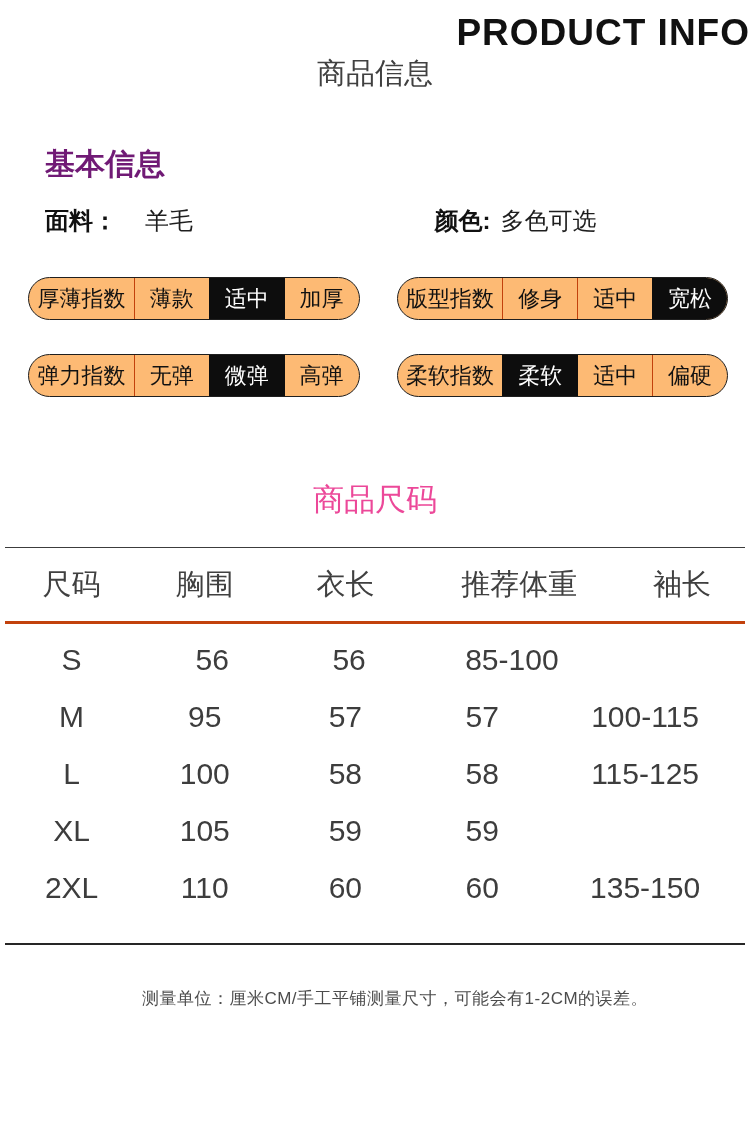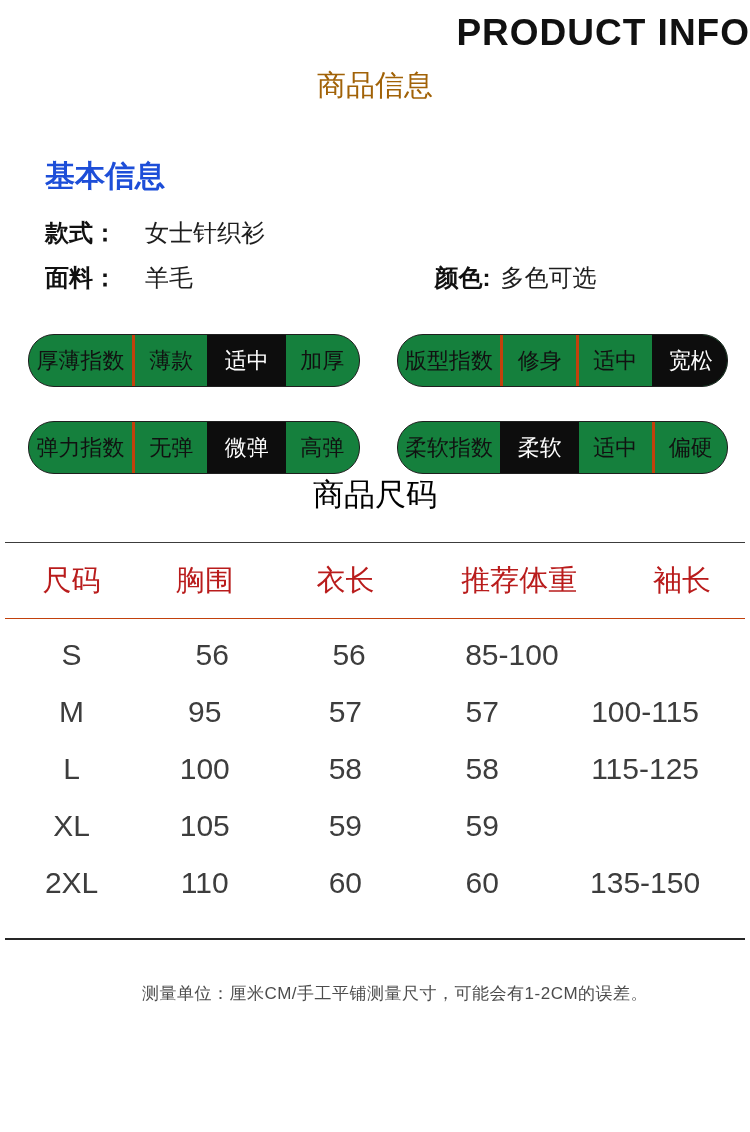--- a/index.html
+++ b/index.html
@@ -2,70 +2,64 @@
 <html><head>
 <meta charset="utf-8">
 <style>
   * { margin:0; padding:0; box-sizing:border-box; }
   html,body { background:#ffffff; }
   body { font-family:"Liberation Sans","DejaVu Sans",sans-serif; color:#1a1a1a; }
   .page { width:750px; height:1132px; margin:0 auto; background:#fff; overflow:hidden; position:relative; }
 
   
   .title-en { padding-top:12px; text-align:right; font-size:37px; font-weight:700; letter-spacing:1px; color:#111; }
-  .title-zh { margin-top:12px; text-align:center; font-size:29px; font-weight:400; color:#a16207; }
+  .title-zh { margin-top:0; text-align:center; font-size:29px; font-weight:400; color:#404040; }
 
   
   .basic { margin:50px 45px 0 45px; }
-  .basic-heading { font-size:30px; font-weight:700; color:#1d4ed8; }
+  .basic-heading { font-size:30px; font-weight:700; color:#701a75; }
   .field-rows { margin-top:20px; }
   .field-row { display:flex; align-items:baseline; margin-top:13px; font-size:24px; }
   .field { display:flex; align-items:baseline; }
   .field-label { font-weight:700; color:#111; margin-right:28px; white-space:nowrap; }
   .field-value { font-weight:400; color:#1e1e1e; }
   .field-row.two .field.left { width:59%; }
   .field.right .field-label { margin-right:10px; }
 
   
   .pill-grid { margin:40px 22px 0 28px; display:grid; grid-template-columns:1fr 1fr; gap:34px 37px; }
-  .pill { height:53px; border:1px solid #1f1f1f; border-radius:26px; display:flex; overflow:hidden; background:#15803d; }
+  .pill { height:43px; border:1px solid #1f1f1f; border-radius:26px; display:flex; overflow:hidden; background:#fdba74; }
   .pill-label { flex:1.42; display:flex; align-items:center; justify-content:center; font-size:22px; color:#111; }
-  .pill-option { flex:1; display:flex; align-items:center; justify-content:center; font-size:22px; color:#111; border-left:3px solid #c2410c; }
+  .pill-option { flex:1; display:flex; align-items:center; justify-content:center; font-size:22px; color:#111; border-left:1px solid #c2410c; }
   .pill-option.selected { background:#0d0d0d; color:#ffffff; border-left-color:#0d0d0d; }
   .pill-option.selected + .pill-option { border-left-color:#0d0d0d; }
 
   
-  .size-heading { text-align:center; font-size:31px; font-weight:400; color:#000000; }
+  .size-heading { margin-top:82px; text-align:center; font-size:31px; font-weight:400; color:#ec4899; }
   .size-table { margin:26px 5px 0 5px; }
-  .t-head { display:flex; align-items:center; height:77px; border-top:1px solid #3c3c3c; border-bottom:1px solid #c2410c; font-size:29px; color:#b91c1c; }
+  .t-head { display:flex; align-items:center; height:77px; border-top:1px solid #3c3c3c; border-bottom:3px solid #c2410c; font-size:29px; color:#404040; }
   .t-body { padding:7px 0 27px 0; border-bottom:2px solid #262626; }
   .t-row { display:flex; align-items:center; height:57px; font-size:30px; color:#3d3d3d; }
   .cell { text-align:center; }
   .c0 { width:18%; } .c1 { width:18%; } .c2 { width:20%; } .c3 { width:17%; } .c4 { width:27%; }
 
   
   .note { margin-top:42px; text-align:center; font-size:17px; color:#4c4c4c; letter-spacing:0.5px;padding-left:40px; }
 </style>
 </head>
 <body>
 
 <div class="page">
 
   <div class="title-en">PRODUCT INFO</div>
   <div class="title-zh">商品信息</div>
 
   <section class="basic">
     <div class="basic-heading">基本信息</div>
     <div class="field-rows">
-      <div class="field-row">
-        <div class="field">
-          <span class="field-label">款式：</span>
-          <span class="field-value">女士针织衫</span>
-        </div>
-      </div>
       <div class="field-row two">
         <div class="field left">
           <span class="field-label">面料：</span>
           <span class="field-value">羊毛</span>
         </div>
         <div class="field right">
           <span class="field-label">颜色:</span>
           <span class="field-value">多色可选</span>
         </div>
       </div>

